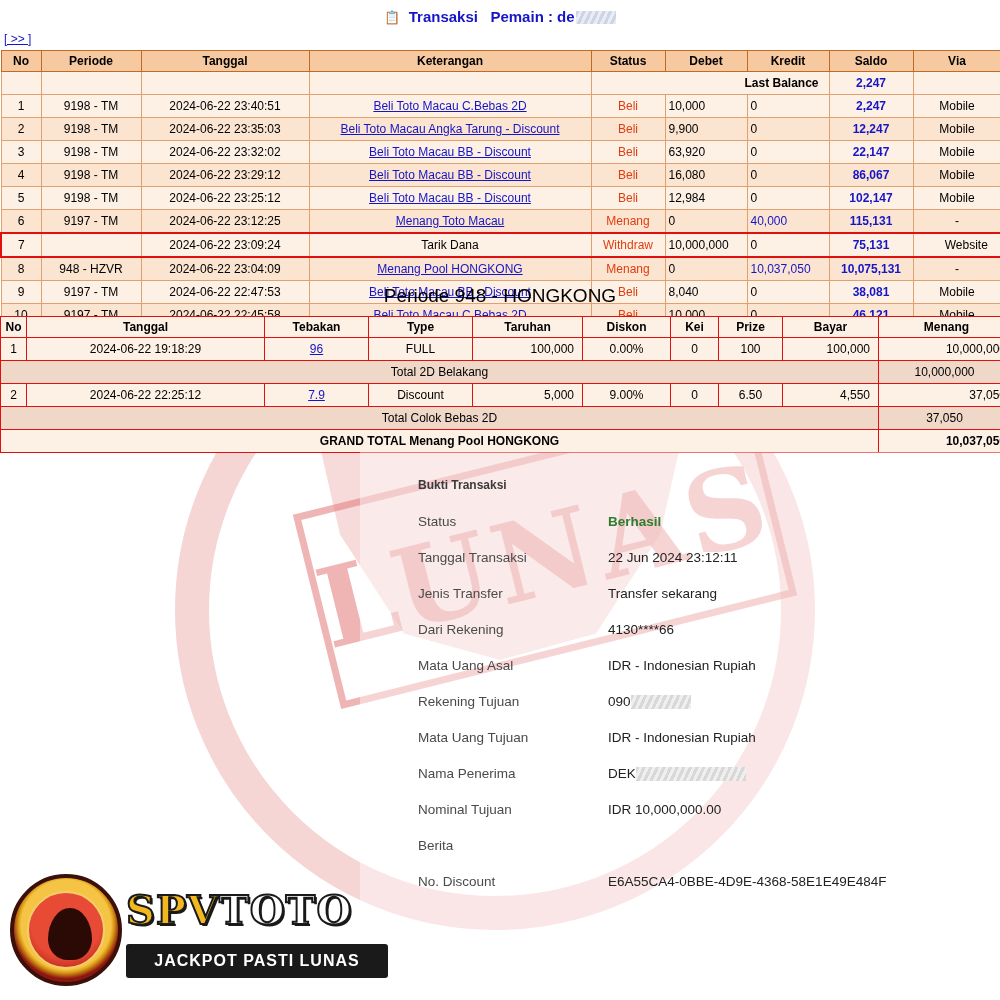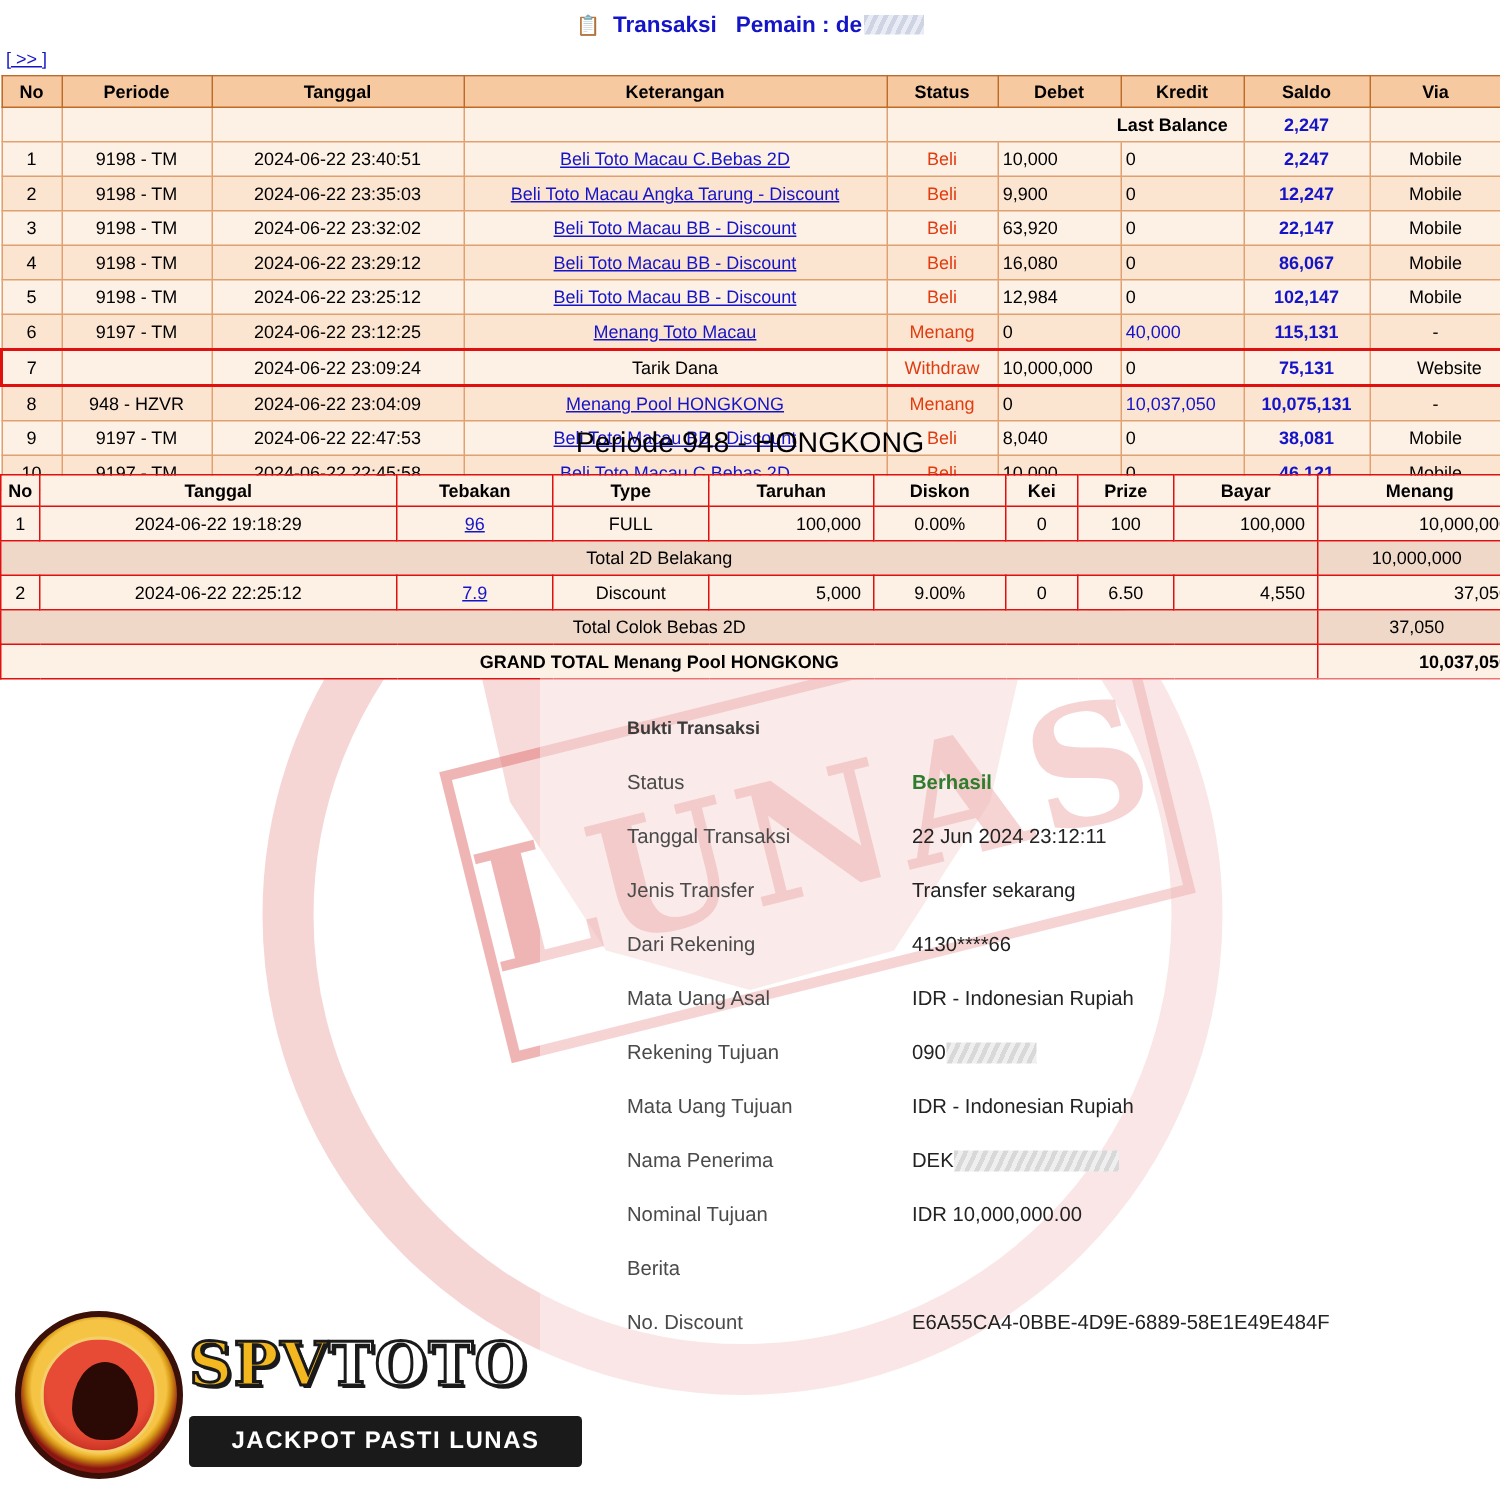--- a/index.html
+++ b/index.html
@@ -418,21 +418,21 @@
       <div class="brow">
         <span class="lbl">Nominal Tujuan</span>
         <span class="val">IDR 10,000,000.00</span>
       </div>
       <div class="brow">
         <span class="lbl">Berita</span>
         <span class="val"></span>
       </div>
       <div class="brow">
         <span class="lbl">No. Discount</span>
-        <span class="val">E6A55CA4-0BBE-4D9E-6889-58E1E49E484F</span>
+        <span class="val">E6A55CA4-0BBE-4D9E-4368-58E1E49E484F</span>
       </div>
     </div>
 </div>
 
 <div class="logo">
   <div class="coin">
     <div class="inner"></div>
     <div class="bull2"></div>
   </div>
   <div class="brand"><span>SPV</span><span class="w">TOTO</span></div>

